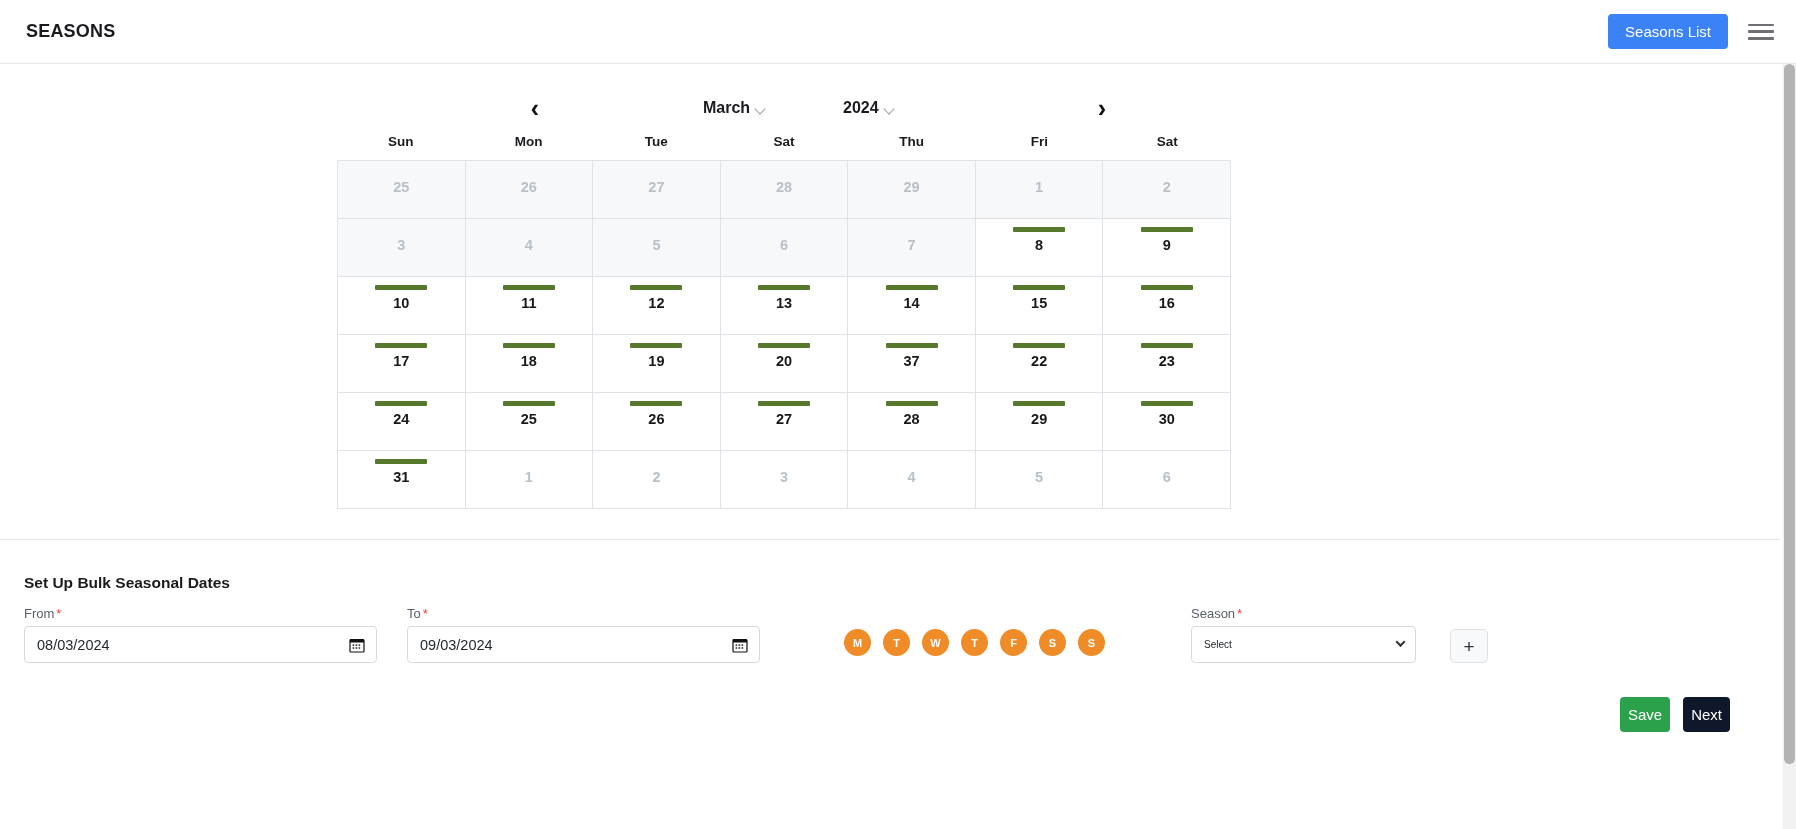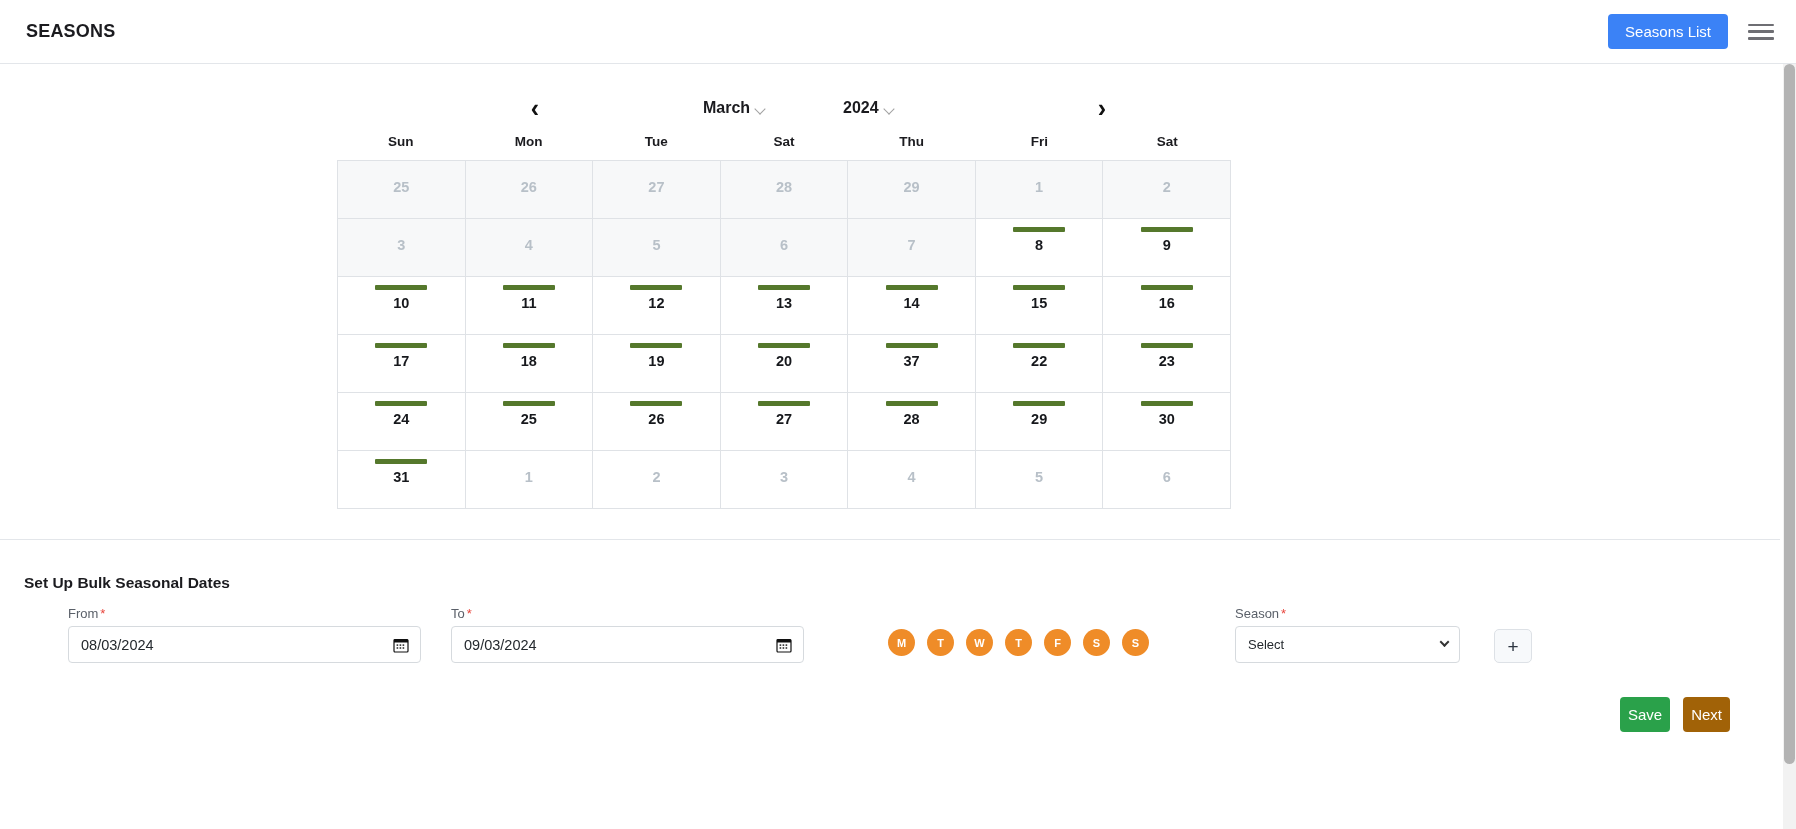--- a/index.html
+++ b/index.html
@@ -154,21 +154,21 @@
   .bulk {
     margin-top: 30px;
     border-top: 1px solid #e3e6ea;
     padding: 34px 24px 0 24px;
   }
   .bulk-title {
     font-size: 15.5px; font-weight: 700; color: #1b1b1f;
     margin-bottom: 14px;
   }
   .form-row {
-    display: flex; align-items: flex-end; gap: 0; margin-left: 44px;
+    display: flex; align-items: flex-end; gap: 0;
   }
   .field { display: flex; flex-direction: column; }
   .field-label {
     font-size: 13px; color: #5a6069; margin-bottom: 5px;
   }
   .req { color: #e8453c; margin-left: 2px; }
   .input-box {
     position: relative;
     height: 37px;
     border: 1px solid #d6dade;
@@ -204,21 +204,21 @@
   .select-box {
     height: 37px;
     border: 1px solid #d6dade;
     border-radius: 4px;
     background: #fff;
     display: flex; align-items: center;
     padding: 0 10px 0 12px;
     position: relative;
     cursor: pointer;
   }
-  .select-box .val { font-size: 13px; color: #24292e; }
+  .select-box .val { font-size: 10px; color: #24292e; }
   .sel-caret {
     position: absolute; right: 11px; top: 50%;
     transform: translateY(-50%) rotate(45deg);
     width: 7px; height: 7px;
     border-right: 2px solid #333; border-bottom: 2px solid #333;
     margin-top: -3px;
   }
 
   .add-btn {
     margin-left: 34px; margin-bottom: 0;
@@ -237,21 +237,21 @@
     gap: 13px;
     padding: 34px 50px 0 0;
   }
   .btn {
     border: none; border-radius: 4px;
     font-size: 15px; color: #fff;
     padding: 9px 8px; cursor: pointer;
     font-family: "Liberation Sans", sans-serif;
   }
   .btn.save { background: #2aa14a; }
-  .btn.next { background: #a16207; }
+  .btn.next { background: #0f172a; }
 
   
   .scrollbar-track {
     position: absolute; top: 0; right: 0;
     width: 13px; height: 765px;
     background: #f2f2f2;
   }
   .scrollbar-thumb {
     position: absolute; top: 0; right: 1px;
     width: 11px; height: 700px;

